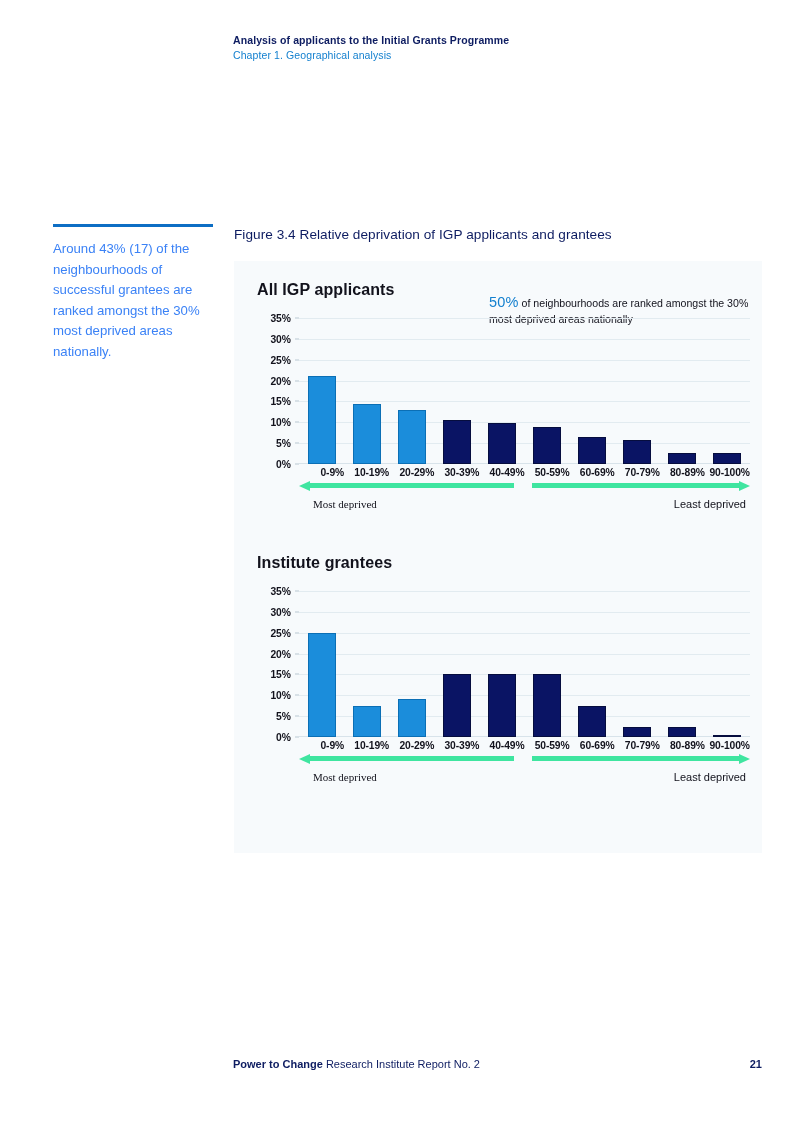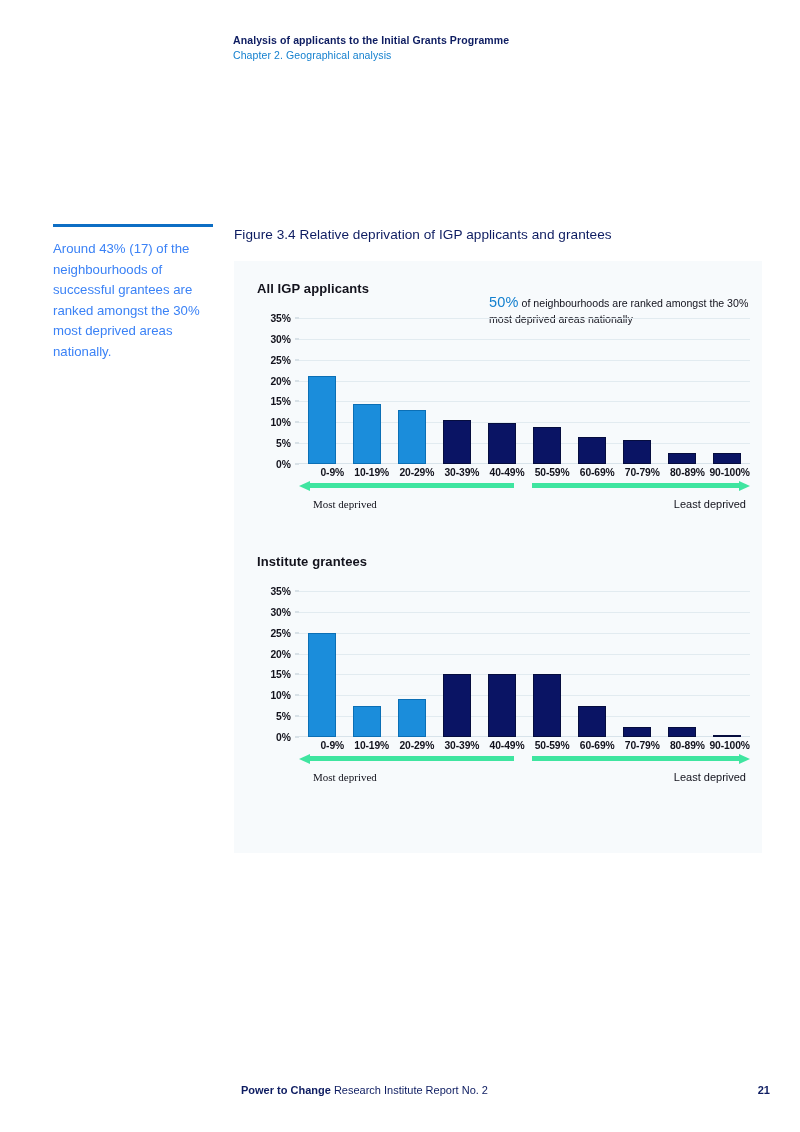--- a/index.html
+++ b/index.html
@@ -84,21 +84,21 @@
   .chart-block.second { top: 290px; }
 
   .chart-head {
     position: relative;
     height: 40px;
   }
   .chart-name {
     position: absolute;
     left: 23px;
     top: 3px;
-    font-size: 13px;
+    font-size: 16px;
     font-weight: bold;
     color: #12121c;
     letter-spacing: 0.1px;
   }
   .chart-note {
     position: absolute;
     left: 255px;
     top: 16px;
     width: 270px;
     font-size: 10.6px;
@@ -278,41 +278,40 @@
     font-size: 10.8px;
     font-style: italic;
     color: #12121c;
     letter-spacing: 0.05px;
   }
 
   
   .footer {
     position: absolute;
     left: 233px;
-    top: 1084px;
+    top: 1058px;
     width: 529px;
     font-size: 11px;
     color: #0d1c61;
-    margin-left: 8px;
   }
   .footer-brand { font-weight: bold; }
   .footer-page {
     position: absolute;
     right: 0;
     top: 0;
     font-weight: bold;
     color: #0d1c61;
   }
 </style>
 </head>
 <body>
 
 <div class="runhead">
   <div class="runhead-title">Analysis of applicants to the Initial Grants Programme</div>
-  <div class="runhead-chapter">Chapter 2. Geographical analysis</div>
+  <div class="runhead-chapter">Chapter 1. Geographical analysis</div>
 </div>
 
 <div class="callout">
   <div class="callout-rule"></div>
   <div class="callout-text">Around 43% (17) of the neighbourhoods of successful grantees are ranked amongst the 30% most deprived areas nationally.</div>
 </div>
 
 <div class="figure-title">Figure 3.4 Relative deprivation of IGP applicants and grantees</div>
 
 <div class="panel">

